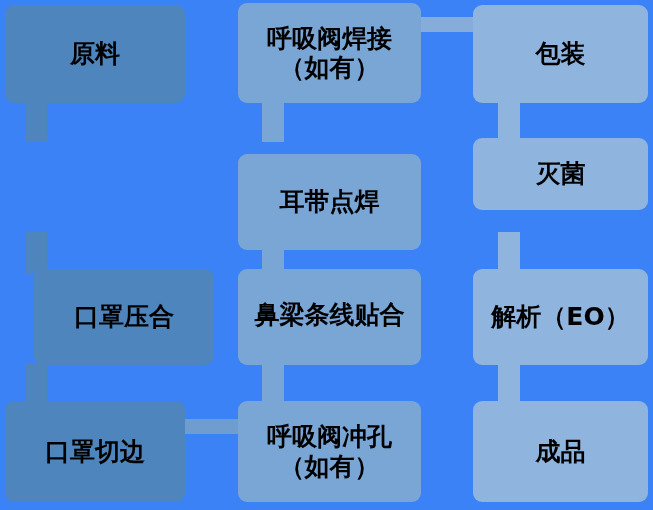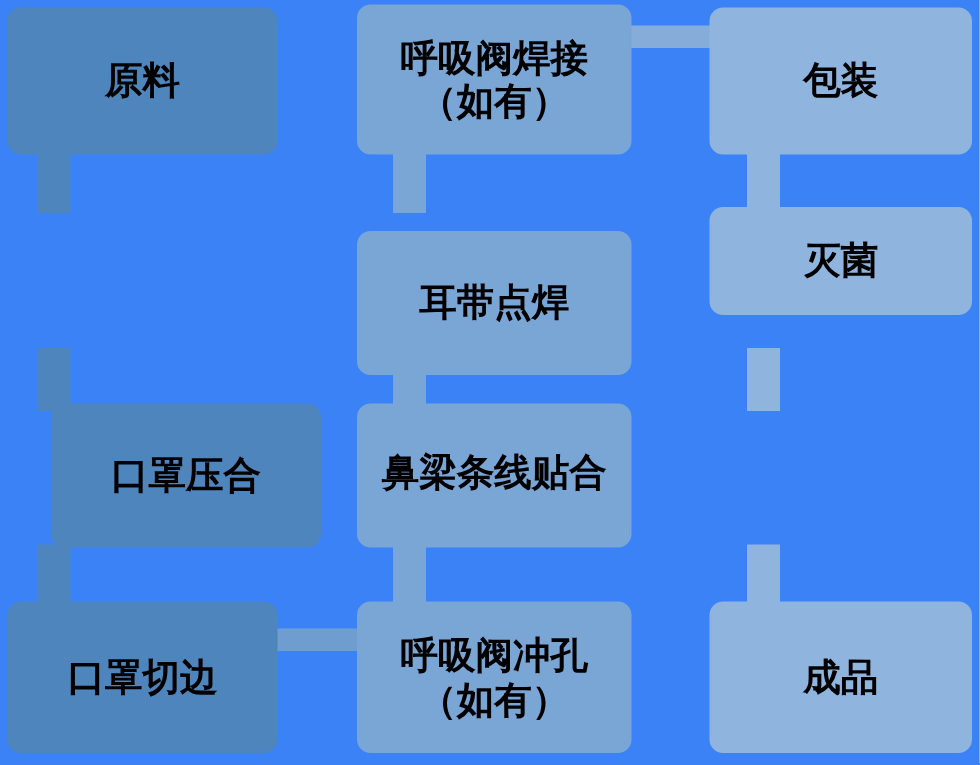--- a/index.html
+++ b/index.html
@@ -75,21 +75,21 @@
 
   <div class="node col1" style="left:5px; top:5px; width:180px; height:98px;">
     <span class="label">原料</span>
   </div>
 
 
   <div class="node col1" style="left:5px; top:269px; width:180px; height:96px;margin-left:29px;">
     <span class="label">口罩压合</span>
   </div>
 
-  <div class="node col1" style="left:5px; top:401px; width:180px; height:101px;">
+  <div class="node col1" style="left:5px; top:401px; width:180px; height:101px;font-family:Liberation Serif, serif;">
     <span class="label">口罩切边</span>
   </div>
 
   <div class="node col2" style="left:238px; top:3px; width:183px; height:100px;">
     <span class="label" style="max-width:160px; margin:0 auto;">呼吸阀焊接（如有）</span>
   </div>
 
   <div class="node col2" style="left:238px; top:138px; width:183px; height:96px;margin-top:16px;">
     <span class="label">耳带点焊</span>
   </div>
@@ -103,18 +103,21 @@
   </div>
 
   <div class="node col3" style="left:473px; top:5px; width:175px; height:98px;">
     <span class="label">包装</span>
   </div>
 
   <div class="node col3" style="left:473px; top:138px; width:175px; height:72px;">
     <span class="label">灭菌</span>
   </div>
 
+  <div class="node col3" style="left:473px; top:269px; width:175px; height:96px;">
+    <span class="label">解析（EO）</span>
+  </div>
 
   <div class="node col3" style="left:473px; top:401px; width:175px; height:101px;">
     <span class="label">成品</span>
   </div>
 
 </div>
 
 </body></html>

